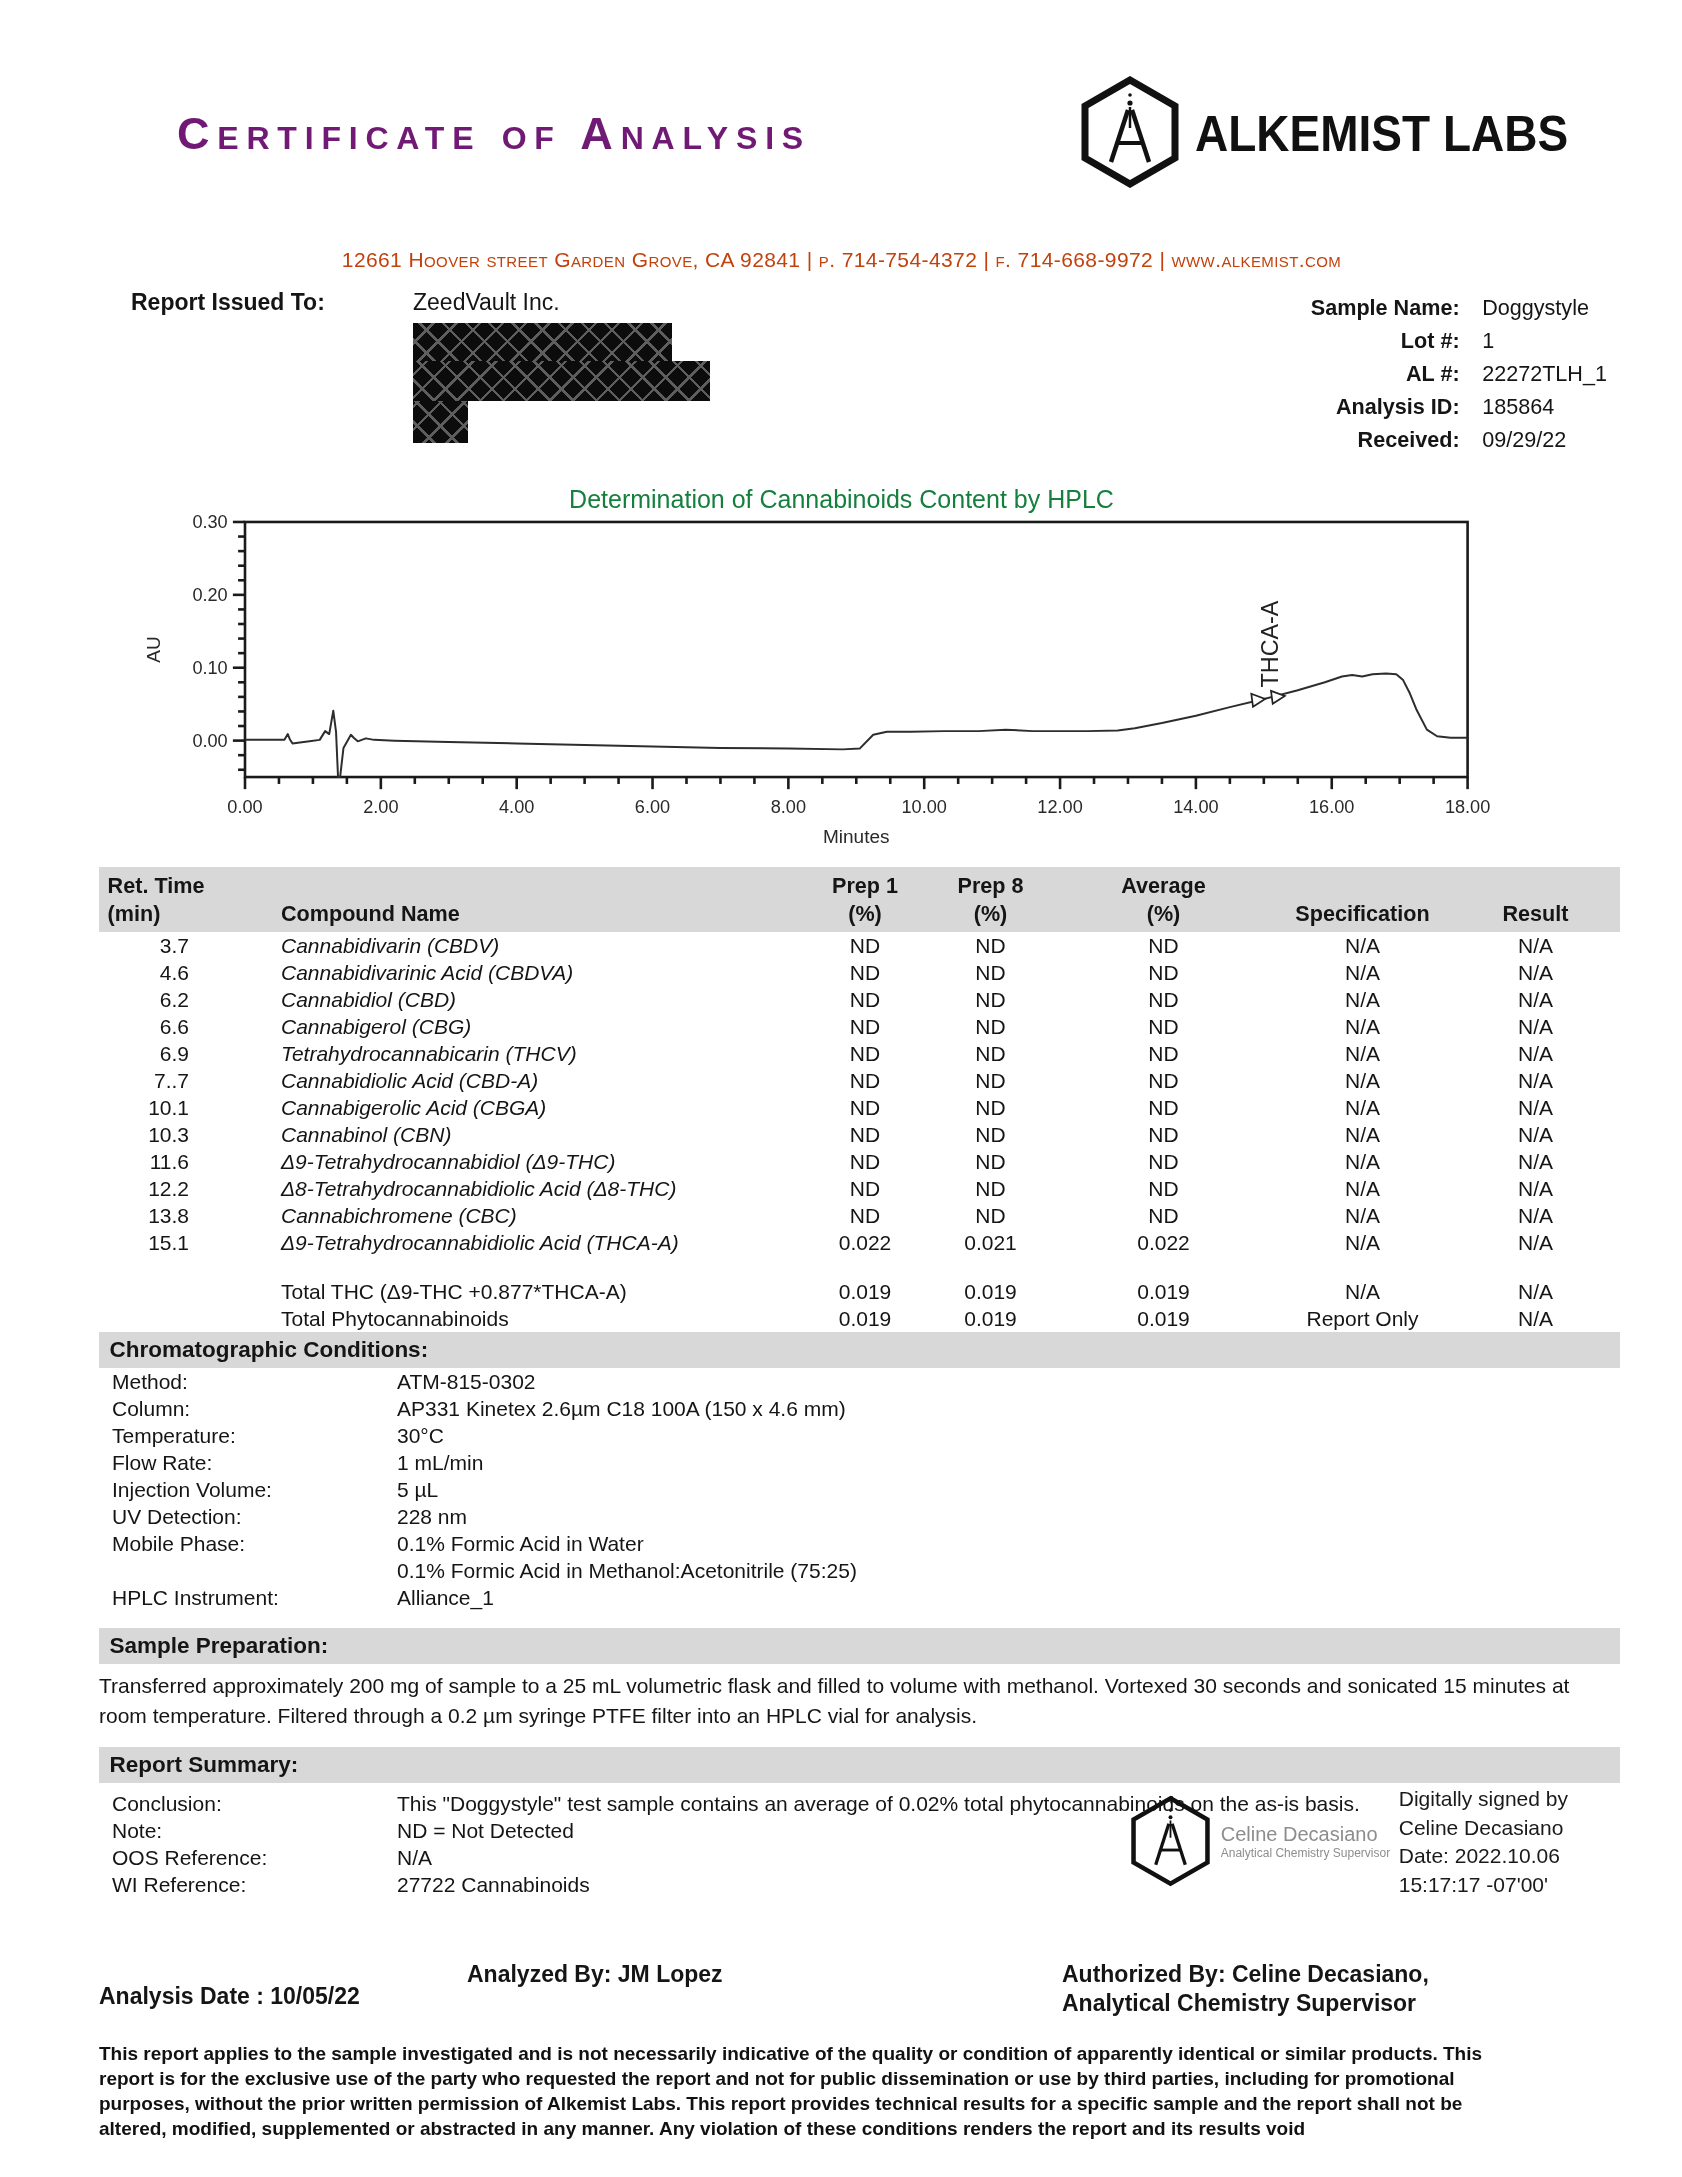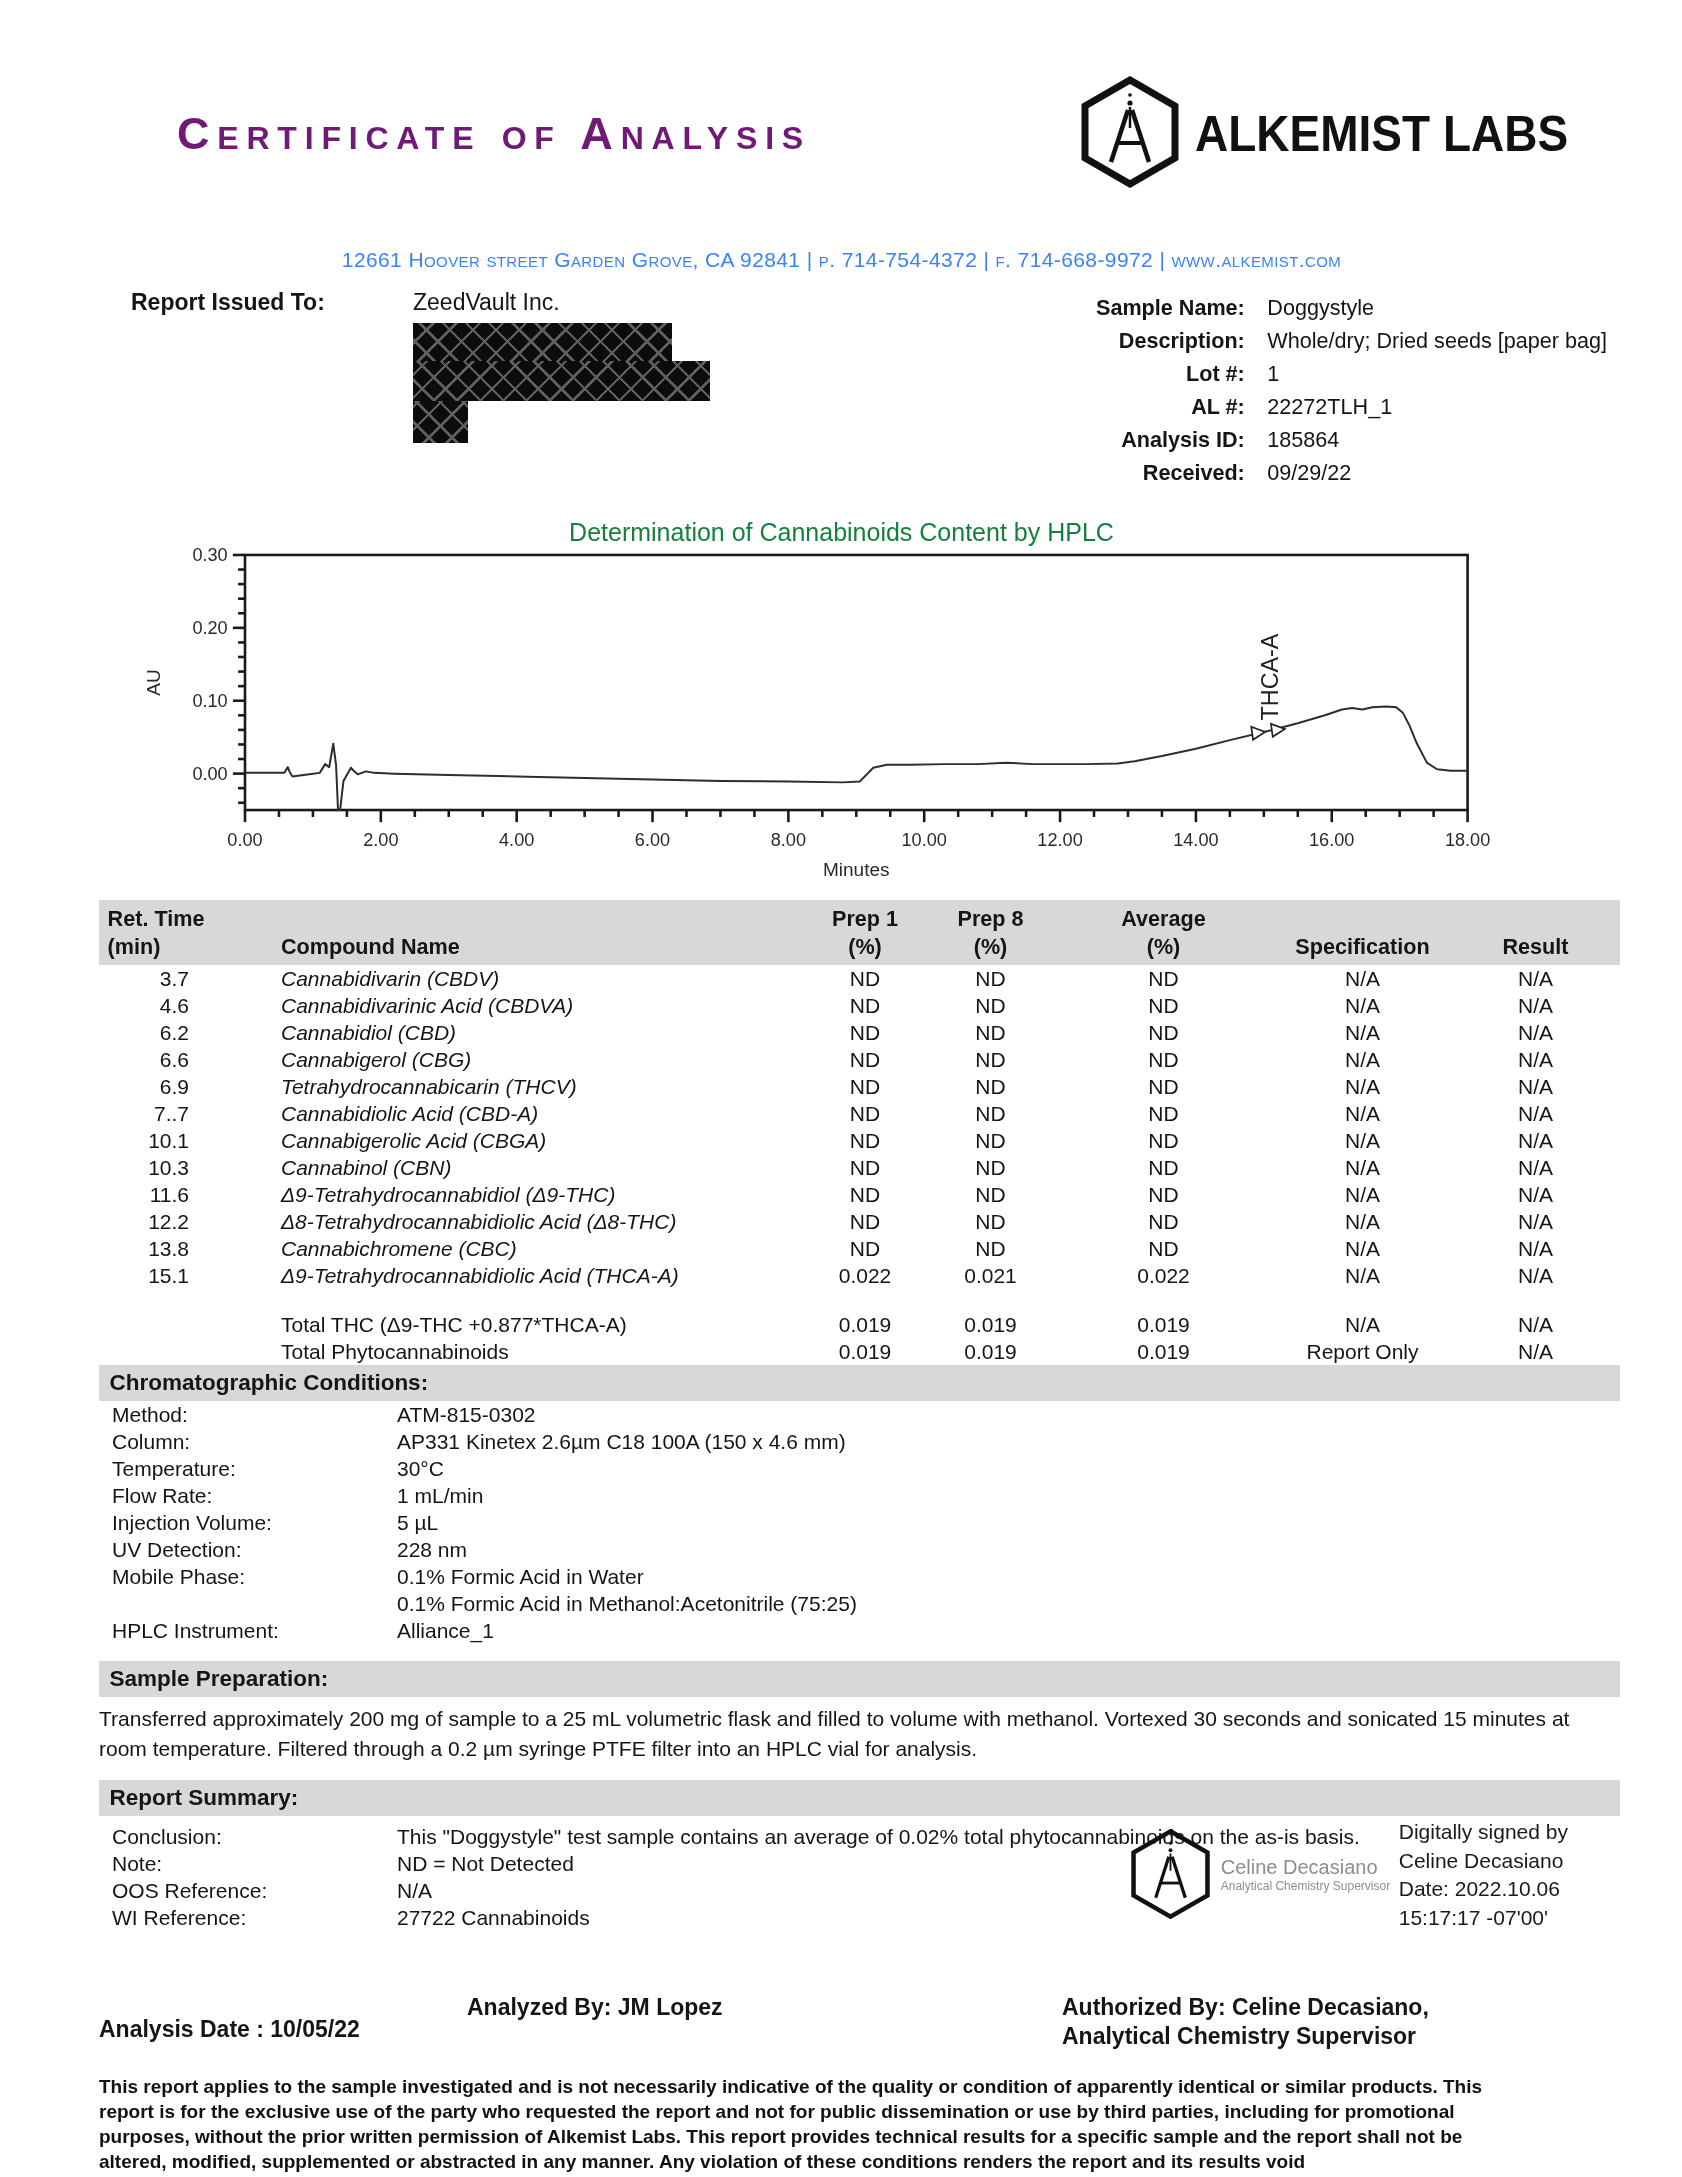--- a/index.html
+++ b/index.html
@@ -3,21 +3,21 @@
 <meta charset="utf-8">
 <style>
   html,body{margin:0;padding:0;background:#fff;}
   .page{position:relative;width:1683px;height:2177px;background:#fff;overflow:hidden;
         font-family:"Liberation Sans",sans-serif;color:#151515;}
   
   .header-row{display:flex;justify-content:space-between;align-items:center;margin:76px 82px 0 177px;}
   .coa-title{font-size:45px;font-weight:600;font-variant:small-caps;letter-spacing:7.8px;color:#701a75;white-space:nowrap;}
   .logo{display:flex;align-items:center;gap:14px;}
   .logo-text{font-size:50px;font-weight:800;letter-spacing:0px;color:#111;transform:scaleX(.92);transform-origin:left center;white-space:nowrap;}
-  .address{margin-top:57px;text-align:center;font-size:21px;color:#3b82f6;font-variant:small-caps;letter-spacing:0.4px;}
+  .address{margin-top:57px;text-align:center;font-size:21px;color:#c2410c;font-variant:small-caps;letter-spacing:0.4px;}
   
   .info-row{display:flex;justify-content:space-between;margin:17px 76px 0 131px;}
   .issued{display:flex;font-size:23px;}
   .issued-label{font-weight:bold;width:282px;}
   .issued-company{font-size:23px;}
   .redact{background:
       repeating-linear-gradient(45deg,rgba(110,110,110,0) 0 14px,#5e5e5e 14px 16.4px),
       repeating-linear-gradient(-45deg,rgba(110,110,110,0) 0 14px,#5e5e5e 14px 16.4px),
       #0c0c0c;}
   .r1{width:259px;height:38px;margin-top:7px;}
@@ -96,24 +96,20 @@
         <div class="issued-company">ZeedVault Inc.</div>
         <div class="redact r1"></div>
         <div class="redact r2"></div>
         <div class="redact r3"></div>
       </div>
     </div>
     <div class="sample-info" id="sample-fields">
         <div class="s-row">
      <span class="s-lbl">Sample Name:</span>
      <span class="s-val">Doggystyle</span>
-   </div>
-        <div class="s-row">
-     <span class="s-lbl">Description:</span>
-     <span class="s-val">Whole/dry; Dried seeds [paper bag]</span>
    </div>
         <div class="s-row">
      <span class="s-lbl">Lot #:</span>
      <span class="s-val">1</span>
    </div>
         <div class="s-row">
      <span class="s-lbl">AL #:</span>
      <span class="s-val">22272TLH_1</span>
    </div>
         <div class="s-row">

